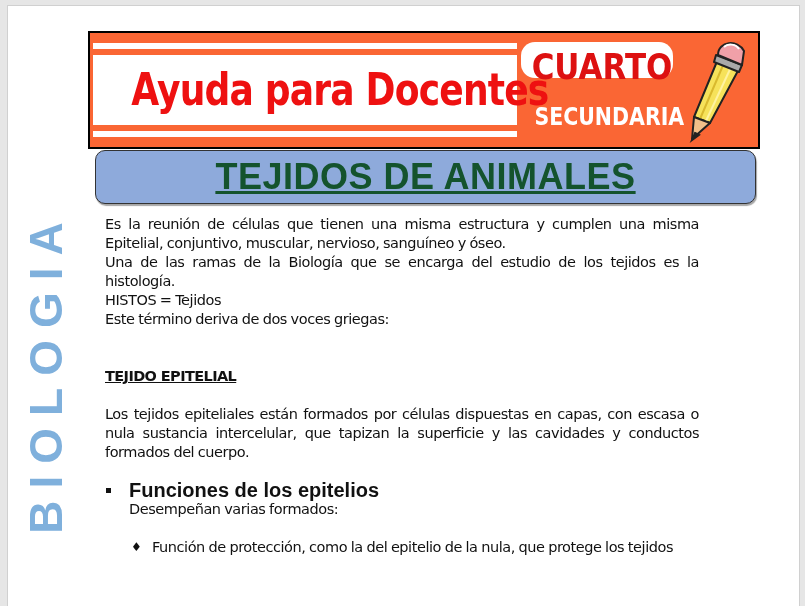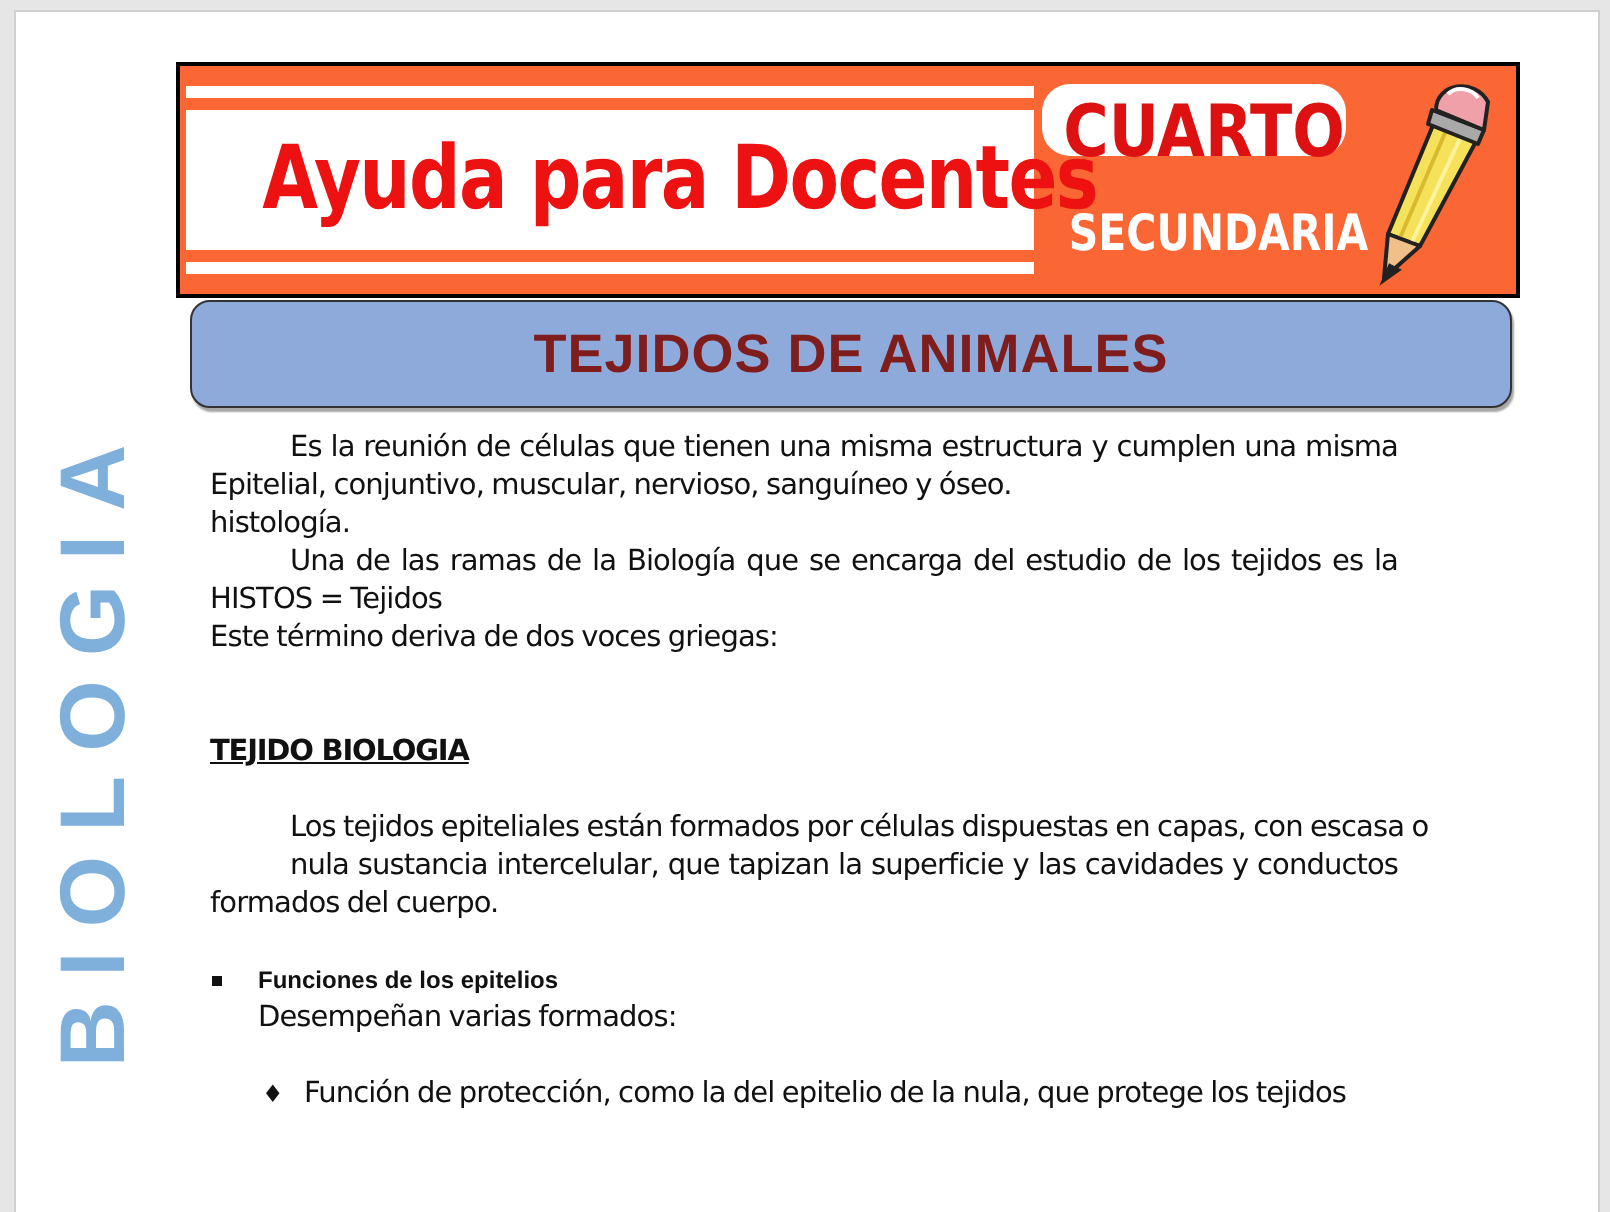--- a/index.html
+++ b/index.html
@@ -120,25 +120,26 @@
       height: 52px;
       background: #8eaadb;
       border: 1px solid #333;
       border-radius: 10px;
       box-shadow: 1px 2px 1px rgba(0,0,0,0.35);
       text-align: center;
     }
     .title-text {
       display: block;
       line-height: 52px;
-      color: #7f1d1d;
-      font-family: "Liberation Sans", sans-serif;
-      font-weight: bold;
-      font-size: 27px;
+      color: #14532d;
+      font-family: "Liberation Sans", sans-serif;
+      font-weight: bold;
+      font-size: 36px;
       letter-spacing: 0.5px;
+      text-decoration: underline;
     }
     
     .subject-label {
       position: absolute;
       left: 16px;
       top: 204px;
       width: 60px;
       height: 336px;
     }
     .subject-label span {
@@ -165,21 +166,20 @@
     }
     .line {
       height: 19px;
       line-height: 19px;
       white-space: nowrap;
       transform-origin: left center;
     }
     .justify {
       text-align: justify;
       text-align-last: justify;
-      margin-left: 40px;
     }
     .narrow {
       letter-spacing: -0.45px;
       word-spacing: -0.5px;
     }
     .blank { height: 19px; }
     .section-heading {
       font-weight: bold;
       text-decoration: underline;
       letter-spacing: -0.6px;
@@ -192,21 +192,21 @@
       position: absolute;
       left: 1px;
       top: 7px;
       width: 5px;
       height: 5px;
       background: #111;
     }
     .bullet-title {
       font-weight: bold;
       font-family: "Liberation Sans", sans-serif;
-      font-size: 12px;
+      font-size: 20px;
     }
     .indent { padding-left: 24px; }
     .diamond-row {
       position: relative;
       padding-left: 47px;
     }
     .bullet-diamond {
       position: absolute;
       left: 26px;
       top: 0;
@@ -249,27 +249,27 @@
   <span class="title-text">TEJIDOS DE ANIMALES</span>
 </div>
 
 <div class="subject-label">
   <span>BIOLOGIA</span>
 </div>
 
 <div class="content">
   <div class="line justify narrow">Es la reunión de células que tienen una misma estructura y cumplen una misma</div>
   <div class="line narrow">Epitelial, conjuntivo, muscular, nervioso, sanguíneo y óseo.</div>
+  <div class="line justify narrow">Una de las ramas de la Biología que se encarga del estudio de los tejidos es la</div>
   <div class="line narrow">histología.</div>
-  <div class="line justify narrow">Una de las ramas de la Biología que se encarga del estudio de los tejidos es la</div>
   <div class="line narrow">HISTOS = Tejidos</div>
   <div class="line narrow">Este término deriva de dos voces griegas:</div>
   <div class="blank"></div>
   <div class="blank"></div>
-  <div class="line section-heading">TEJIDO BIOLOGIA</div>
+  <div class="line section-heading">TEJIDO EPITELIAL</div>
   <div class="blank"></div>
   <div class="line justify narrow">Los tejidos epiteliales están formados por células dispuestas en capas, con escasa o</div>
   <div class="line justify narrow">nula sustancia intercelular, que tapizan la superficie y las cavidades y conductos</div>
   <div class="line narrow">formados del cuerpo.</div>
   <div class="blank"></div>
   <div class="line bullet-row">
     <span class="bullet-square"></span>
     <span class="bullet-title">Funciones de los epitelios</span>
   </div>
   <div class="line indent narrow">Desempeñan varias formados:</div>

